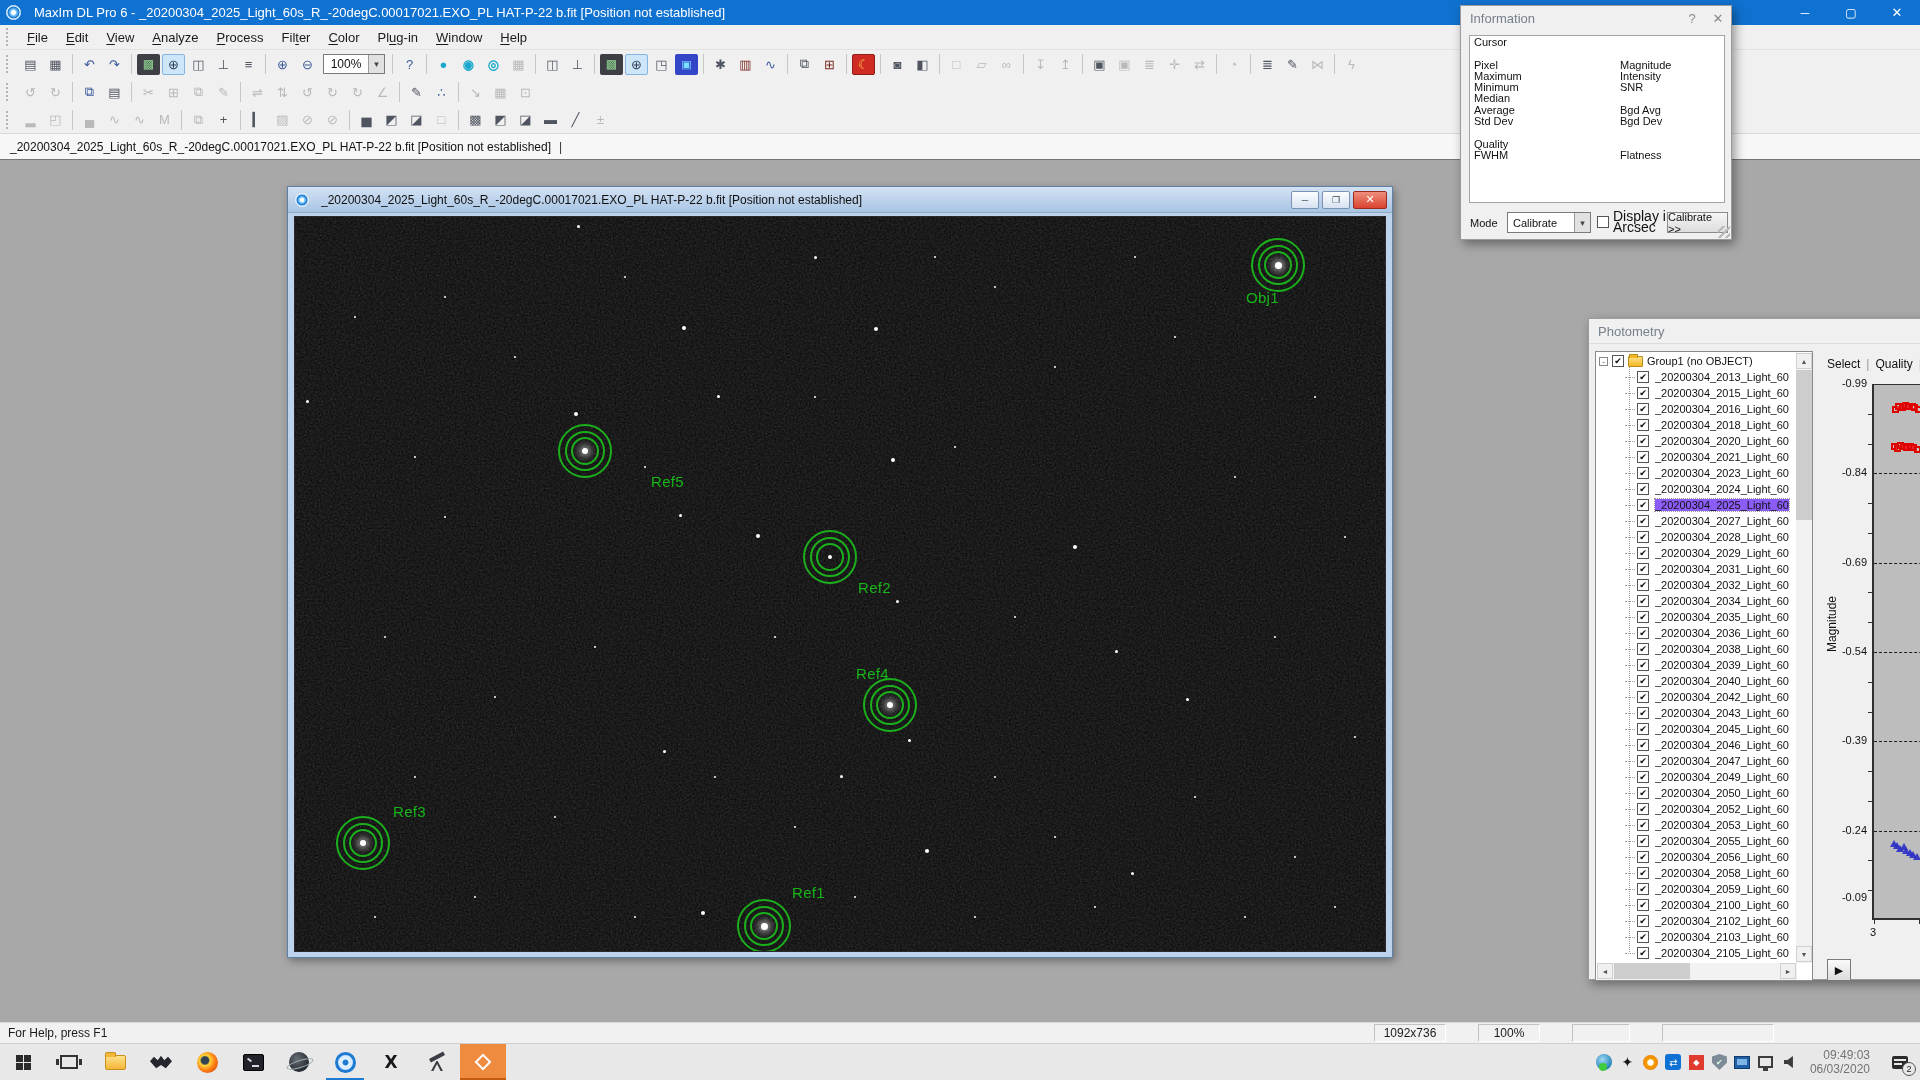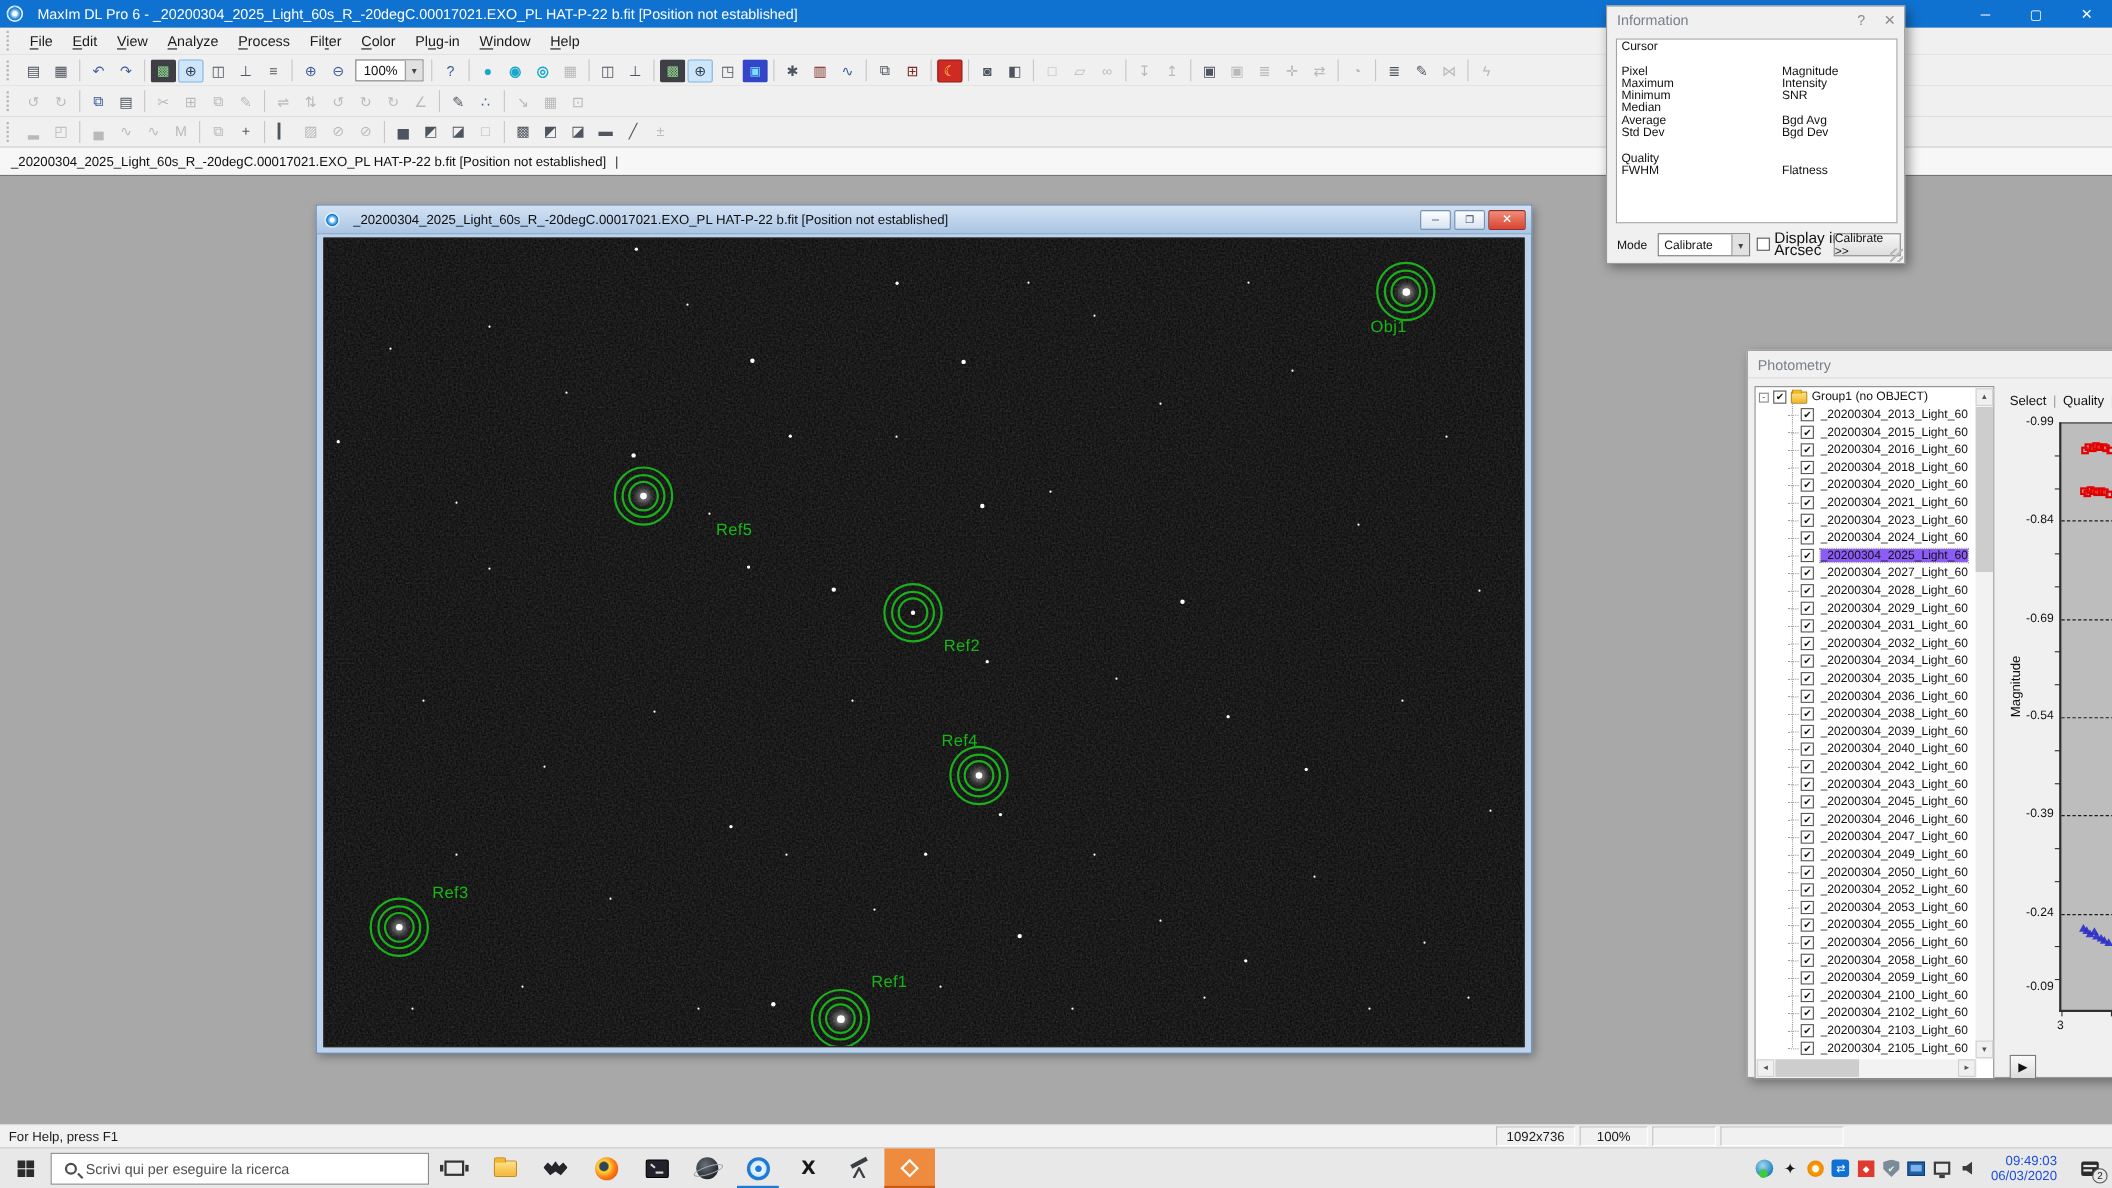--- a/index.html
+++ b/index.html
@@ -95,21 +95,21 @@
 .mtick{position:absolute;left:279px;width:5px;height:1px;background:#303030}
 .pt-sq{position:absolute;width:7px;height:7px;border:2px solid #e00000;background:rgba(255,255,255,.15)}
 .pt-tr{position:absolute;width:0;height:0;border-left:4px solid transparent;border-right:4px solid transparent;border-bottom:7px solid #2a2ec4;opacity:.9}
 .xlab{position:absolute;font-size:11px;color:#111}
 .xtick{position:absolute;width:1px;height:4px;background:#303030}
 #playbtn{position:absolute;left:238px;top:640px;width:24px;height:22px;border:1px solid #7a7a7a;background:linear-gradient(#fafafa,#dcdcdc);display:flex;align-items:center;justify-content:center;font-size:11px;color:#111;pointer-events:auto}
 .maglabel{position:absolute;left:236px;top:230px;width:16px;height:150px;writing-mode:vertical-rl;transform:rotate(180deg);font-size:12px;color:#111;text-align:center}
 
 #statusbar{left:0;top:1022px;width:1920px;height:21px;background:#f1f1f1;border-top:1px solid #d8d8d8;display:flex;align-items:stretch;font-size:12px;color:#1a1a1a;z-index:45}
 .spane{display:flex;align-items:center;padding:0 8px}
-.spane.sunk{border:1px solid;border-color:#c2c2c2 #ffffff #ffffff #c2c2c2;margin:1px 2px;justify-content:center}
+.spane.sunk{border:1px solid;border-color:#c2c2c2 #ffffff #ffffff #c2c2c2;margin:1px 16px;justify-content:center}
 
 #taskbar{left:0;top:1043px;width:1920px;height:37px;background:#e8e8e8;border-top:1px solid #d0d0d0;display:flex;align-items:center;z-index:60}
 #startbtn{width:46px;height:37px;display:flex;align-items:center;justify-content:center}
 .winlogo{width:15px;height:15px;display:grid;grid-template-columns:7px 7px;grid-gap:1px}
 .winlogo i{background:#2b2b2b}
 #searchbox{width:344px;height:29px;background:#fff;border:1px solid #8a8a8a;display:flex;align-items:center;color:#4e4e4e;font-size:13px}
 .mag{width:11px;height:11px;border:2px solid #4e4e4e;border-radius:50%;position:relative;margin:0 8px 0 12px;flex:0 0 auto}
 .mag::after{content:"";position:absolute;left:9px;top:9px;width:6px;height:2px;background:#4e4e4e;transform:rotate(45deg)}
 .tbslot{width:46px;height:37px;display:flex;align-items:center;justify-content:center;position:relative}
 .tbslot.active-blue::after{content:"";position:absolute;left:4px;bottom:0;width:38px;height:3px;background:#1f7ad4}
@@ -143,21 +143,21 @@
 .t-scheduler{width:15px;height:15px;border-radius:50%;background:radial-gradient(circle at 50% 50%,#fff 0 25%,#f59f00 35%,#e8710a)}
 .t-teamviewer{width:16px;height:16px;border-radius:3px;background:#0e72d4;color:#fff;font-size:10px;display:flex;align-items:center;justify-content:center}
 .t-capture{width:15px;height:15px;background:#e03a2f;color:#fff;font-size:8px;display:flex;align-items:center;justify-content:center}
 .t-defender{width:15px;height:16px;background:#7d8b99;clip-path:polygon(50% 0,100% 15%,100% 55%,50% 100%,0 55%,0 15%);color:#d9ffd9;font-size:8px;display:flex;align-items:center;justify-content:center}
 .t-display{width:16px;height:13px;background:#1f5fa8;border:1px solid #123c6e;position:relative}
 .t-display::before{content:"";position:absolute;left:2px;top:2px;width:10px;height:6px;background:#7db4e8}
 .t-network{width:15px;height:12px;border:2px solid #3c3c3c;position:relative}
 .t-network::after{content:"";position:absolute;left:3px;top:10px;width:5px;height:3px;background:#3c3c3c}
 .t-volume{width:9px;height:12px;background:#3c3c3c;clip-path:polygon(0 33%,40% 33%,100% 0,100% 100%,40% 67%,0 67%);position:relative}
 .t-volume::after{content:"";position:absolute;left:9px;top:0;width:8px;height:11px;border:2px solid transparent;border-right-color:#3c3c3c;border-radius:50%}
-#clock{display:flex;flex-direction:column;align-items:flex-end;justify-content:center;font-size:12px;color:#1d4ed8;line-height:14px;padding:0 10px;text-align:center}
+#clock{display:flex;flex-direction:column;align-items:flex-end;justify-content:center;font-size:12px;color:#737373;line-height:14px;padding:0 10px;text-align:center}
 #notif{width:40px;height:37px;display:flex;align-items:center;justify-content:center;position:relative}
 .notifico{width:16px;height:13px;background:#2b2b2b;border-radius:2px;position:relative}
 .notifico::before{content:"";position:absolute;left:2px;top:3px;width:12px;height:2px;background:#e8e8e8}
 .notifico::after{content:"";position:absolute;left:2px;top:7px;width:8px;height:2px;background:#e8e8e8}
 .badge{position:absolute;right:4px;bottom:5px;width:14px;height:14px;border-radius:50%;border:1px solid #555;background:#e8e8e8;font-size:9px;display:flex;align-items:center;justify-content:center;color:#222}
 </style>
 </head>
 <body>
 
 <div id="titlebar" class="abs">
@@ -778,24 +778,20 @@
 
 <div id="taskbar" class="abs">
   <div id="startbtn">
     <span class="winlogo">
         <i></i>
         <i></i>
         <i></i>
         <i></i>
       </span>
   </div>
-  <div id="searchbox">
-    <span class="mag"></span>
-    <span>Scrivi qui per eseguire la ricerca</span>
-  </div>
   <div id="appslots" style="display:flex">
       <div class="tbslot">
         <span class="i-task-view-button"></span>
       </div>
       <div class="tbslot">
         <span class="i-file-explorer"></span>
       </div>
       <div class="tbslot">
         <span class="i-dark-app"></span>
       </div>

